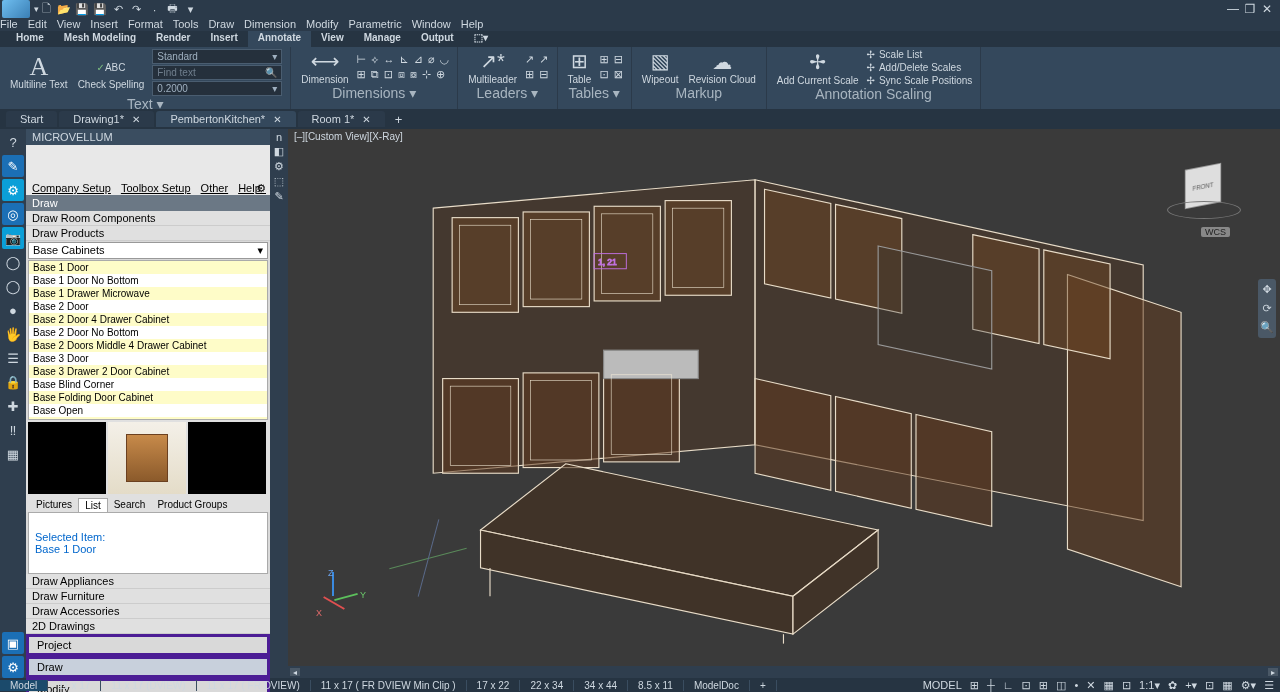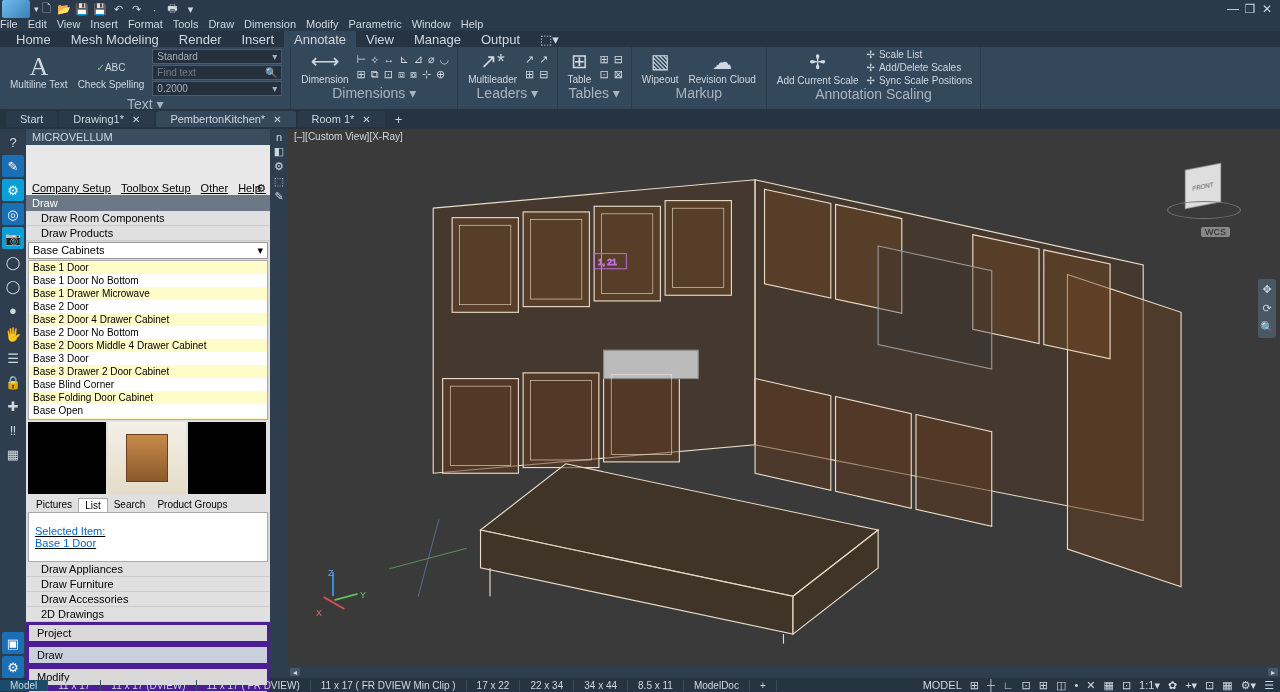--- a/index.html
+++ b/index.html
@@ -5,21 +5,21 @@
 * { margin: 0; padding: 0; box-sizing: border-box; font-family: "Segoe UI", Arial, sans-serif; }
 body { width: 1280px; height: 692px; background: #1e2a38; color: #cfd8e0; font-size: 11px; overflow: hidden; position: relative; }
 .titlebar { height: 31px; background: #2b3a4a; display: flex; align-items: flex-start; }
 .logo-corner { width: 28px; height: 18px; background: linear-gradient(135deg,#6fbef0,#3a7fb5); margin: 0 4px 0 2px; border-radius: 2px; }
 .qat { display: flex; gap: 2px; padding-top: 2px; }
 .qat-btn { width: 16px; height: 16px; display: flex; align-items: center; justify-content: center; font-size: 11px; color:#cfd8e0; }
 .mainmenu-row{display:flex;gap:10px;height:14px;align-items:center;}
 .win-controls { margin-left: auto; display: flex; gap: 3px; padding: 2px 6px; }
 .win-controls span { width: 14px; text-align: center; font-size: 12px; }
 .ribbon-tabs { height: 16px; display: flex; padding-left: 6px; background:#263442;}
-.ribbon-tab { padding: 1px 10px; font-size: 13px; cursor: pointer; }
+.ribbon-tab { padding: 1px 10px; font-size: 10px; cursor: pointer; font-weight: bold; }
 .ribbon-tab.active { background: #34485c; }
 .ribbon { height: 62px; background: #34485c; display: flex; }
 .ribbon-group { display: flex; flex-direction: column; border-right: 1px solid #2b3a4a; padding: 2px 8px 0 8px; }
 .ribbon-group-content { flex: 1; display: flex; align-items: center; gap: 6px; }
 .ribbon-group-label { text-align: center; font-size: 14px; padding-bottom: 16px; color:#a8b5c0;}
 .big-btn { display: flex; flex-direction: column; align-items: center; gap: 1px; font-size: 10px; padding:0 2px;}
 .big-btn .icon { font-size: 20px; height:24px;display:flex;align-items:center;}
 .combo-stack { display: flex; flex-direction: column; gap: 1px; width:130px;}
 .combo { background: #25303c; border: 1px solid #4a5d70; height: 15px; padding: 0 4px; font-size: 10px; display:flex;align-items:center;color:#9fb0c0;}
 .icon-row { display: flex; gap: 2px; flex-direction:column;}
@@ -34,36 +34,36 @@
 .main-area { display: flex; height: calc(692px - 31px - 16px - 62px - 20px - 14px); }
 .left-rail { width: 26px; background: #2f3e4e; display: flex; flex-direction: column; align-items: center; padding-top:2px; gap:2px;}
 .rail-btn { width: 22px; height: 22px; display:flex;align-items:center;justify-content:center; font-size:13px; border-radius:2px;}
 .rail-btn.blue{background:#1b6fb5;color:#fff;}
 .rail-btn.blue2{background:#0b9fd8;color:#fff;}
 .side-panel { width: 244px; background: #d9d9d9; color:#000; display: flex; flex-direction: column; font-size:11px;}
 .panel-title { background: #3a4d60; color: #cfd8e0; padding: 2px 6px; font-size:11px;display:flex;justify-content:space-between;align-items:center;}
 .panel-menu { background: #e8e8e8; padding: 1px 6px; display:flex;gap:10px; }
 .panel-menu span{text-decoration:underline;margin-top:36px;}
 .panel-header { background: #6b7885; color: #fff; padding: 2px 6px; font-weight: 500; }
-.panel-row { background: #e0e0e0; border-bottom: 1px solid #ccc; padding: 1px 15px; cursor:pointer;}
+.panel-row { background: #e0e0e0; border-bottom: 1px solid #ccc; padding: 1px 6px; cursor:pointer;}
 .dropdown-row{background:#fff;border:1px solid #999;margin:1px 2px;padding:1px 4px;display:flex;justify-content:space-between;}
 .product-list { flex: 0 0 160px; overflow-y: auto; background: #fff; margin:0 2px;border:1px solid #aaa;position:relative;}
 .product-list::-webkit-scrollbar{width:14px;}
 .product-list::-webkit-scrollbar-thumb{background:#bbb;}
 .product-item{padding:1px 4px;font-size:10px;border-bottom:0;}
 .product-item.odd{background:#fefcc8;}
 .product-item.even{background:#fff;}
 .thumb-row{display:flex;gap:2px;padding:2px;background:#e0e0e0;}
 .thumb{width:78px;height:72px;background:#000;display:flex;align-items:center;justify-content:center;}
 .thumb.mid{background:linear-gradient(#f4f0e8,#e4dcc8);color:#8b5a2b;font-size:28px;}
 .thumb-cabinet{width:42px;height:48px;background:linear-gradient(#c78a4a,#8b5a2b);border:1px solid #6b4020;}
 .sub-tabs{display:flex;gap:0;background:#e0e0e0;padding:2px 4px 0 4px;font-size:10px;}
 .sub-tab{padding:1px 6px;}
 .sub-tab.act{background:#fff;border:1px solid #aaa;border-bottom:none;}
-.selected-info{background:#fff;padding:12px 6px;border:1px solid #aaa;margin:0 2px;text-decoration:underline;}
+.selected-info{background:#fff;padding:18px 6px;border:1px solid #aaa;margin:0 2px;}
 .selected-info .lbl{color:#0066cc;}
 .bottom-sections{background:#e0e0e0;}
 .bottom-sections .section-header{background:#d9d9d9;border:3px solid #4c1d95;padding:2px 8px;font-weight:500;}
 .right-rail{width:18px;background:#2f3e4e;display:flex;flex-direction:column;align-items:center;gap:2px;padding-top:2px;}
 .right-rail span{font-size:11px;}
 .viewport{flex:1;background:#3a3a3a;position:relative;overflow:hidden;}
 .vp-label{position:absolute;top:2px;left:6px;font-size:10px;color:#cfd8e0;}
 .viewcube{position:absolute;top:26px;right:44px;width:64px;height:64px;}
 .vc-box{width:42px;height:42px;background:#dedede;border:1px solid #999;transform:rotateX(20deg) rotateY(-30deg);position:absolute;top:10px;left:10px;font-size:7px;color:#555;display:flex;align-items:center;justify-content:center;}
 .vc-ring{position:absolute;width:74px;height:18px;border:1px solid #777;border-radius:50%;bottom:0;left:-5px;}

